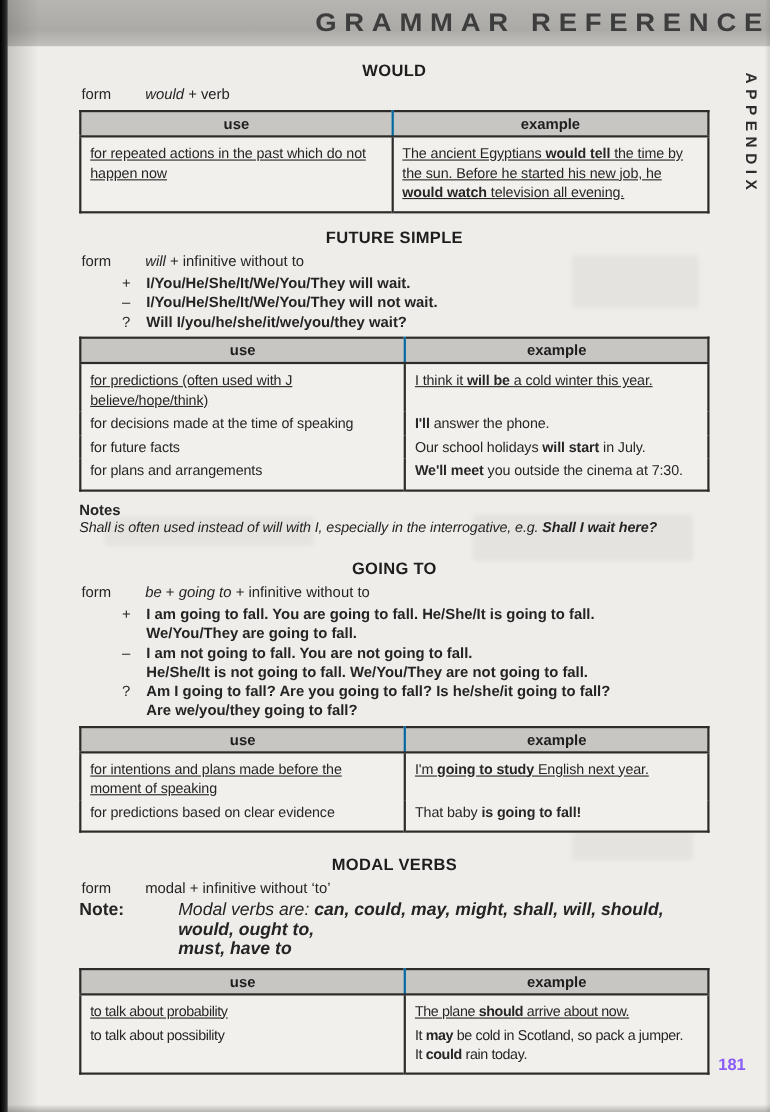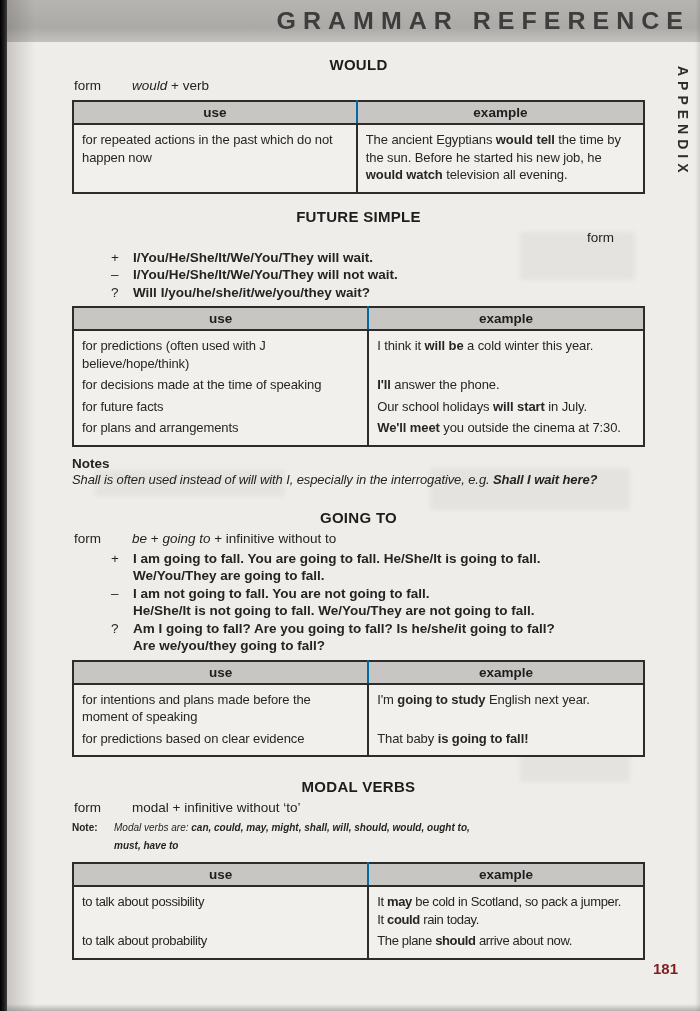--- a/index.html
+++ b/index.html
@@ -18,21 +18,21 @@
     background:linear-gradient(to top,rgba(95,92,88,.4),rgba(95,92,88,0));}
   .right-edge{position:absolute;right:0;top:0;bottom:0;width:5px;z-index:5;
     background:linear-gradient(to left,rgba(95,92,88,.18),rgba(95,92,88,0));}
   
   .ghost{position:absolute;background:rgba(118,116,112,.08);filter:blur(2px);
     border-radius:3px;z-index:1;}
   
   .banner{position:absolute;top:0;left:0;right:0;height:42px;z-index:2;
     background:linear-gradient(to bottom,#b7b5b2,#abaa a7 65%,#c3c1be);
     background:linear-gradient(to bottom,#b7b5b2,#abaaa7 65%,#c3c1be);
-    display:flex;align-items:center;justify-content:flex-end;padding-right:10px;box-sizing:border-box;}
+    display:flex;align-items:center;justify-content:flex-end;box-sizing:border-box;}
   .banner-title{font-size:25px;font-weight:bold;letter-spacing:7px;color:#3d3d3d;
     transform:scaleY(.92);white-space:nowrap;}
   
   .appendix{position:absolute;top:66px;right:9px;z-index:3;
     writing-mode:vertical-rl;text-orientation:mixed;
     font-size:14px;font-weight:bold;letter-spacing:5px;color:#2c2c2c;}
   
   .content{position:absolute;top:42px;left:72px;width:573px;z-index:2;color:#242424;}
   .heading{font-size:15px;font-weight:bold;text-align:center;color:#1d1d1d;
     margin:14px 0 4px 0;letter-spacing:.3px;}
@@ -46,35 +46,35 @@
   .sign-line{display:flex;font-size:13.5px;line-height:17.5px;margin-left:39px;}
   .sign{width:22px;flex:none;}
   .sign-text{flex:1;font-weight:bold;}
   
   table.gtable{width:100%;border-collapse:collapse;margin:5px 0 0 0;
     border:2px solid #2d2c2a;background:#f2f0ec;table-layout:fixed;}
   table.gtable th{background:#c8c6c3;border-bottom:2px solid #2d2c2a;
     font-size:13.5px;font-weight:bold;padding:3px 4px;color:#1e1e1e;}
   table.gtable td{vertical-align:top;font-size:13px;line-height:17.5px;
     padding:2px 8px;letter-spacing:-.1px;color:#262626;}
-  table.gtable tbody tr:first-child td{padding-top:6px;}
+  table.gtable tbody tr:first-child td{padding-top:6px;text-decoration:underline;}
   table.gtable tbody tr:last-child td{padding-bottom:8px;}
   .col-use{border-right:2px solid #2d2c2a;}
   th.col-use{border-right:2px solid #0369a1;}
   table.split50 col.cu{width:49.7%;}
   table.split52 col.cu{width:51.7%;}
   table.tight td{letter-spacing:-.35px;}
   
   .notes-title{font-size:13.5px;font-weight:bold;margin-top:9px;}
   .notes-line{font-size:13px;line-height:17px;letter-spacing:-.1px;}
-  .note-row{display:flex;font-size:10px;line-height:17.5px;margin-top:1px;}
+  .note-row{display:flex;font-size:16px;line-height:17.5px;margin-top:1px;gap:48px;}
   .note-label{width:42px;flex:none;font-weight:bold;}
   .note-text{flex:1;}
   .page-number{position:absolute;right:22px;bottom:34px;z-index:3;
-    font-size:15px;font-weight:bold;color:#7f1d1d;}
+    font-size:15px;font-weight:bold;color:#8b5cf6;}
 </style>
 </head>
 <body>
 
 <div class="page">
 
   <div class="banner">
     <span class="banner-title">GRAMMAR REFERENCE</span>
   </div>
 
@@ -110,20 +110,21 @@
               <td><span>The ancient Egyptians </span><span class="b">would tell</span><span> the time by the sun. Before he started his new job, he </span><span class="b">would watch</span><span> television all evening.</span></td>
             </tr>
           </tbody>
       </table>
     </div>
 
     <div>
       <div class="heading mt-lg">FUTURE SIMPLE</div>
       <div class="form-row">
         <span class="form-label">form</span>
+        <span class="form-value"><span class="i">will</span><span> + infinitive without to</span></span>
       </div>
       <div>
           <div class="sign-line">
             <span class="sign">+</span>
             <span class="sign-text"><span>I/You/He/She/It/We/You/They will wait.</span></span>
           </div>
           <div class="sign-line">
             <span class="sign">–</span>
             <span class="sign-text"><span>I/You/He/She/It/We/You/They will not wait.</span></span>
           </div>
@@ -226,26 +227,26 @@
             <col class="ce">
           </colgroup>
         <thead>
             <tr>
           <th class="col-use">use</th>
           <th>example</th>
         </tr>
           </thead>
         <tbody>
             <tr>
+              <td class="col-use"><span>to talk about probability</span></td>
+              <td><span>The plane </span><span class="b">should</span><span> arrive about now.</span></td>
+            </tr>
+            <tr>
               <td class="col-use"><span>to talk about possibility</span></td>
               <td><span>It </span><span class="b">may</span><span> be cold in Scotland, so pack a jumper.</span><br><span>It </span><span class="b">could</span><span> rain today.</span></td>
-            </tr>
-            <tr>
-              <td class="col-use"><span>to talk about probability</span></td>
-              <td><span>The plane </span><span class="b">should</span><span> arrive about now.</span></td>
             </tr>
           </tbody>
       </table>
     </div>
 
   </div>
 
   <div class="page-number">181</div>
 
   <div class="spine"></div>

